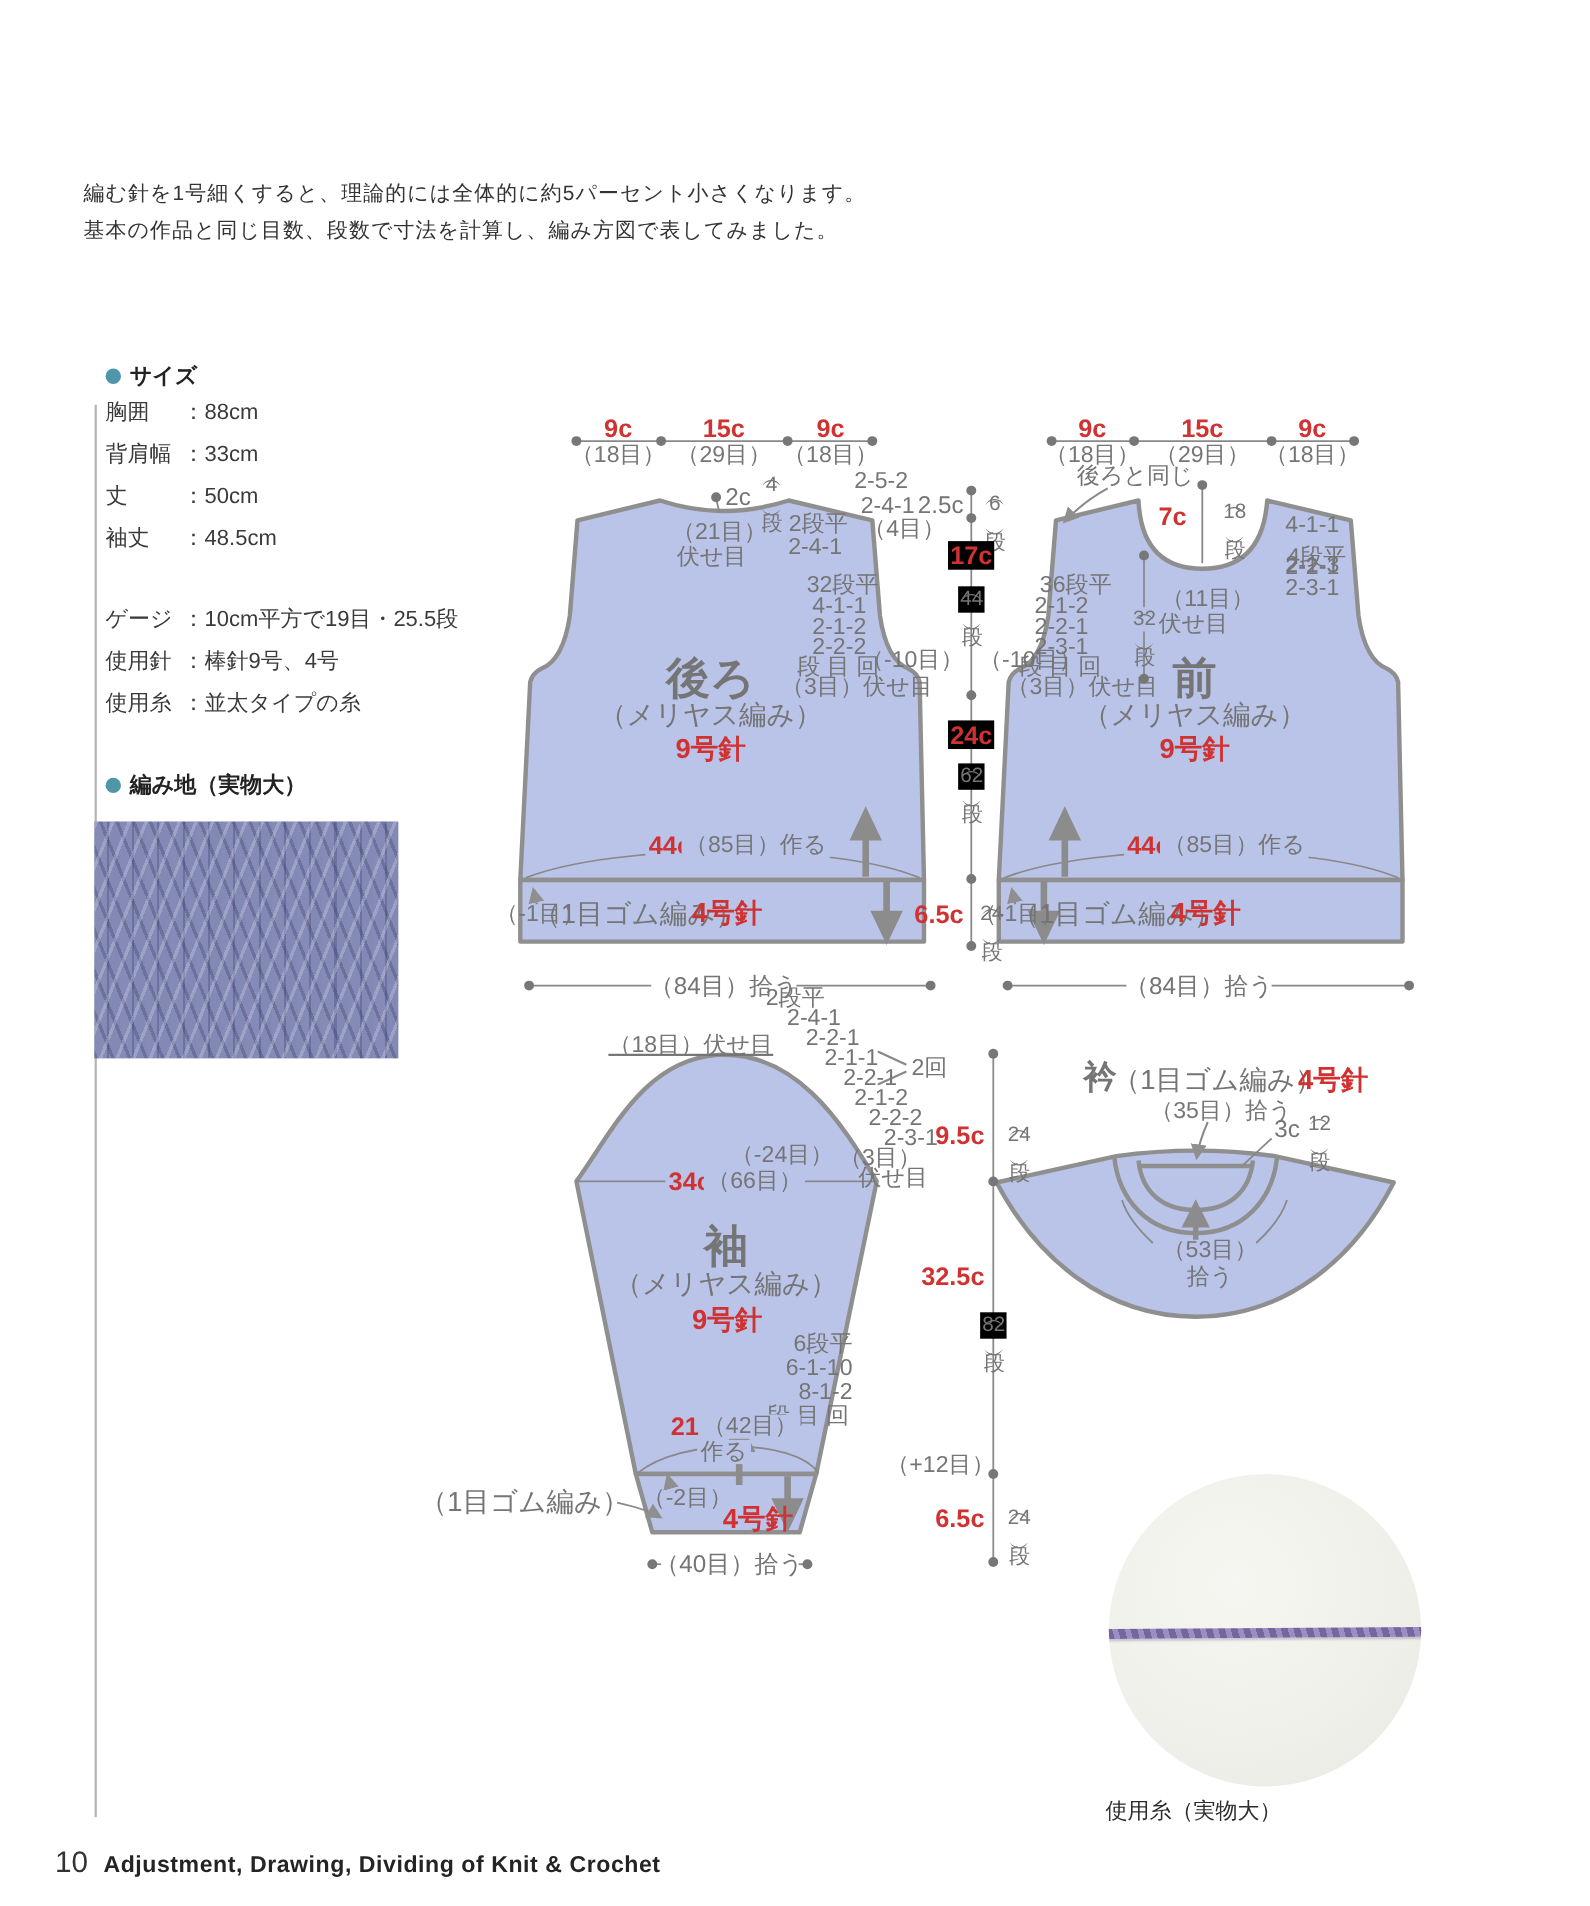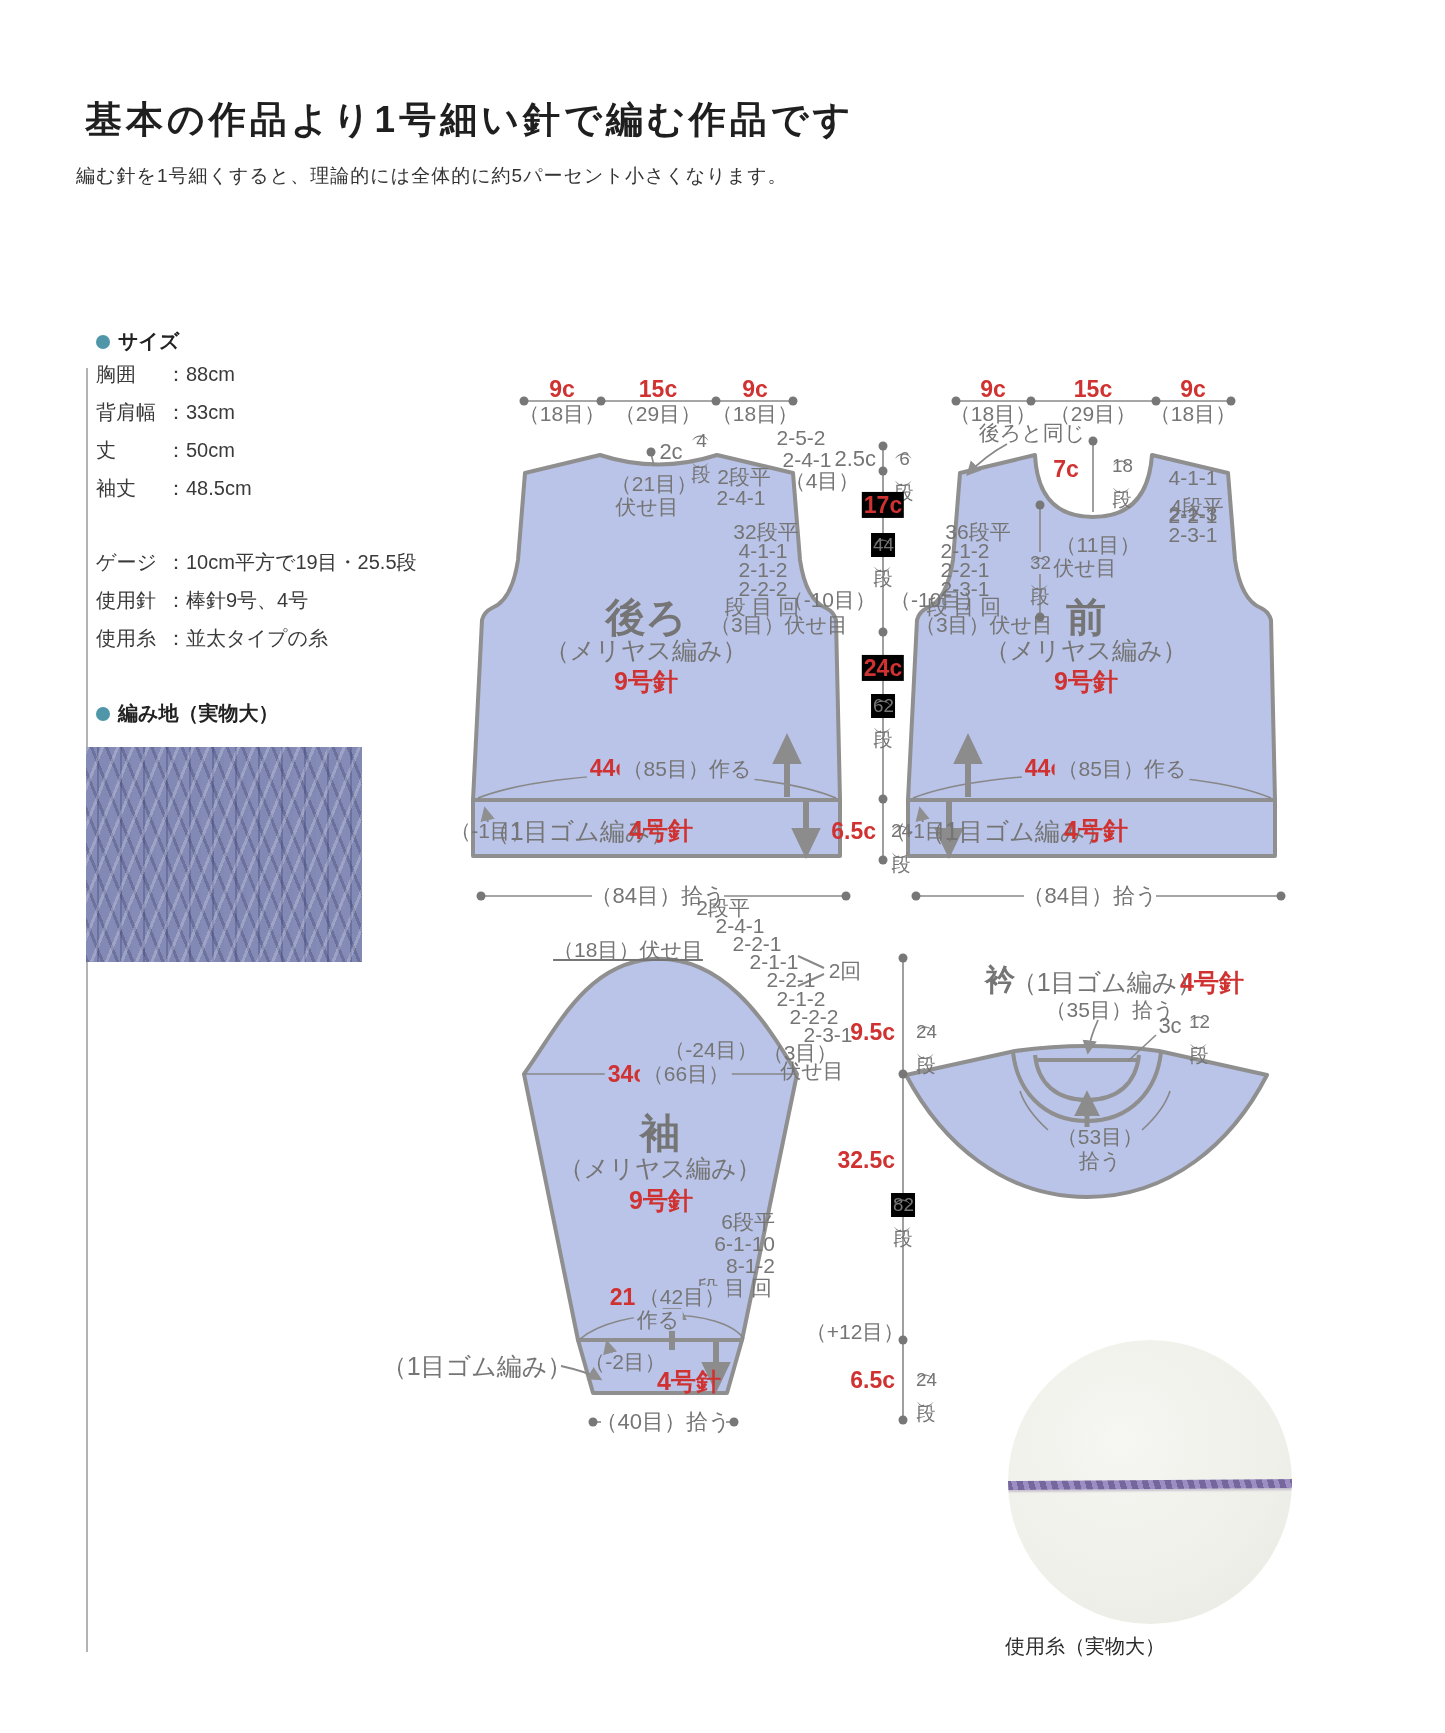--- a/index.html
+++ b/index.html
@@ -48,22 +48,22 @@
   #labels .bg-blue{background:var(--piece_fill);padding:0 3px;}
   #labels .bg-white{background:#000000;padding:1px 2px;}
   #labels .al-r{transform:translate(-100%,-50%);}
   #labels .al-l{transform:translate(0,-50%);}
 </style>
 </head>
 <body>
 
 <div class="page">
 
-  <div class="title">基本の作品より1号細い針で編む作品です</div>
   <div class="intro" id="intro1">編む針を1号細くすると、理論的には全体的に約5パーセント小さくなります。</div>
+  <div class="intro" id="intro2">基本の作品と同じ目数、段数で寸法を計算し、編み方図で表してみました。</div>
 
   <div class="vrule"></div>
 
   <div class="side bullet-head" id="size-head">
     <span class="bullet"></span>
     <span>サイズ</span>
   </div>
   <div class="side" id="size-rows">
       <div class="srow">
         <div class="rl">胸囲</div>
@@ -327,14 +327,18 @@
       <div class="lbl vert" style="left: 1199px; top: 1022px; font-size: 19px;">（<span class="tcy">12</span>段）</div>
       <div class="lbl" style="left: 1100px; top: 1137px; font-size: 21px;">（53目）</div>
       <div class="lbl" style="left: 1100px; top: 1161px; font-size: 21px;">拾う</div>
     </div>
 
   <div class="yarn-circle">
     <div class="yarn-strand"></div>
   </div>
   <div class="caption" style="left:1085px;top:1646px;text-align:center;">使用糸（実物大）</div>
 
+  <div class="footer">
+    <span class="fpage">10</span>
+    <span class="ftext">Adjustment, Drawing, Dividing of Knit &amp; Crochet</span>
+  </div>
 
 </div>
 
 </body></html>

